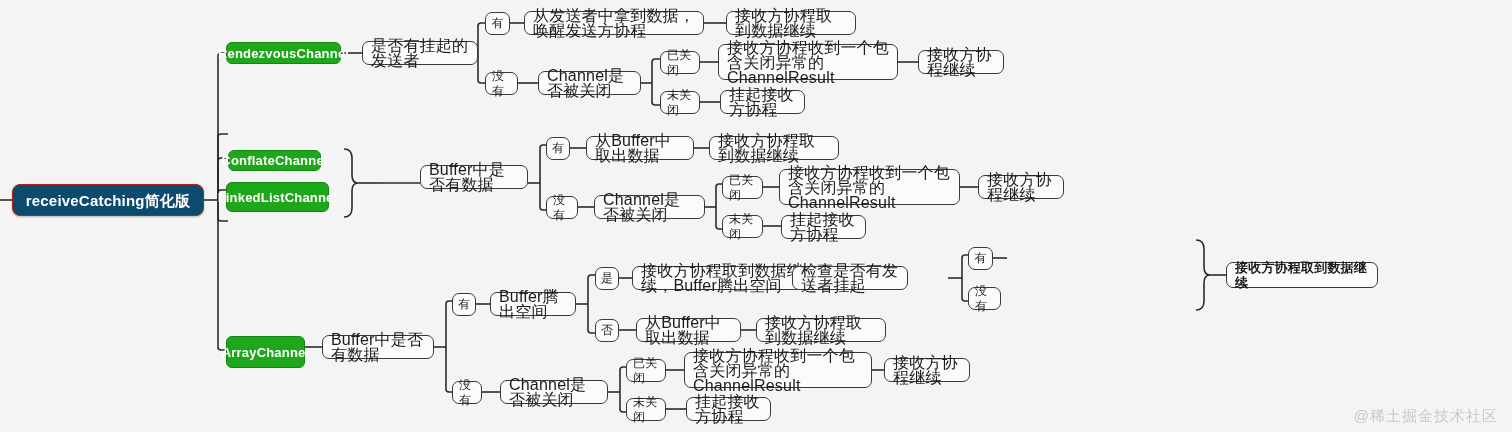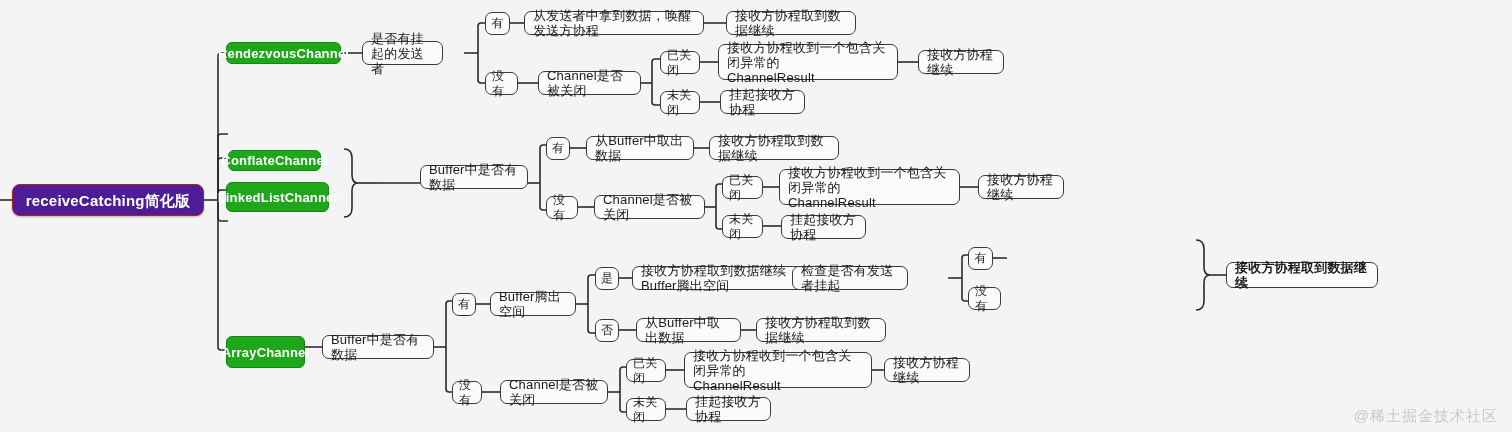--- a/index.html
+++ b/index.html
@@ -14,30 +14,30 @@
   svg.links{position:absolute;left:0;top:0;width:1512px;height:432px;pointer-events:none;}
   svg.links path,svg.links line{fill:none;stroke:#2b2b2b;stroke-width:1.6;}
 
   .node{
     position:absolute;
     box-sizing:border-box;
     background:#fbfbfb;
     border:1.4px solid #3a3a3a;
     border-radius:7px;
     color:#1b1b1b;
-    font-size:13px;
+    font-size:16px;
     line-height:15px;
     display:flex;
     align-items:center;
     padding:4px 8px;
     white-space:pre-line;
     letter-spacing:.2px;
   }
   .node.root{
-    background:#4c1d95;
+    background:#0c4a6e;
     border:1.4px solid #b5201c;
     border-radius:8px;
     color:#ffffff;
     font-weight:bold;
     font-size:15px;
     justify-content:center;
     box-shadow:0 1px 2px rgba(0,0,0,.25);
   }
   .node.green{
     background:#1fa71b;
@@ -137,21 +137,21 @@
     <path d="M620 392 L620 409 Q620 412 623 412 L626 412"></path>
     <line x1="666" y1="370" x2="684" y2="370"></line>
     <line x1="666" y1="409" x2="686" y2="409"></line>
     <line x1="872" y1="370" x2="884" y2="370"></line>
   </svg>
 
   <div class="node root" style="left:12px;top:184px;width:192px;height:32px;">receiveCatching简化版</div>
 
   <div class="node green" style="left:226px;top:42px;width:115px;height:22px;">RendezvousChannel</div>
 
-  <div class="node" style="left:362px;top:41px;width:81px;height:24px;justify-content:center;">是否有挂起的发送者</div>
+  <div class="node" style="left:362px;top:41px;width:116px;height:24px;justify-content:center;">是否有挂起的发送者</div>
 
   <div class="node tiny" style="left:485px;top:12px;width:25px;height:23px;">有</div>
 
   <div class="node" style="left:524px;top:11px;width:180px;height:24px;justify-content:center;">从发送者中拿到数据，唤醒发送方协程</div>
 
   <div class="node" style="left:726px;top:11px;width:130px;height:24px;justify-content:center;">接收方协程取到数据继续</div>
 
   <div class="node tiny" style="left:485px;top:72px;width:33px;height:23px;">没有</div>
 
   <div class="node" style="left:538px;top:71px;width:103px;height:24px;justify-content:center;">Channel是否被关闭</div>

